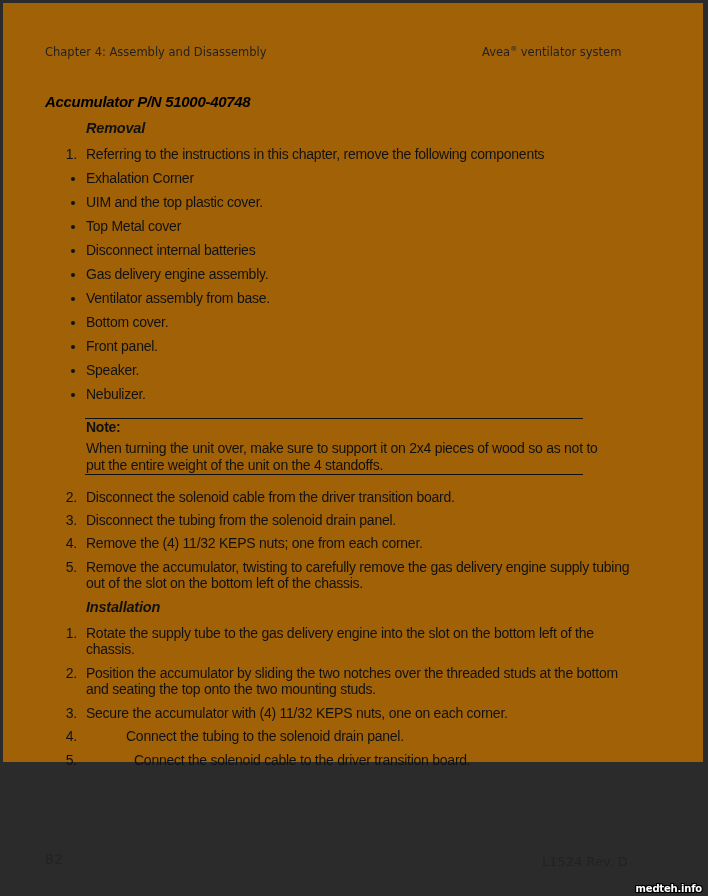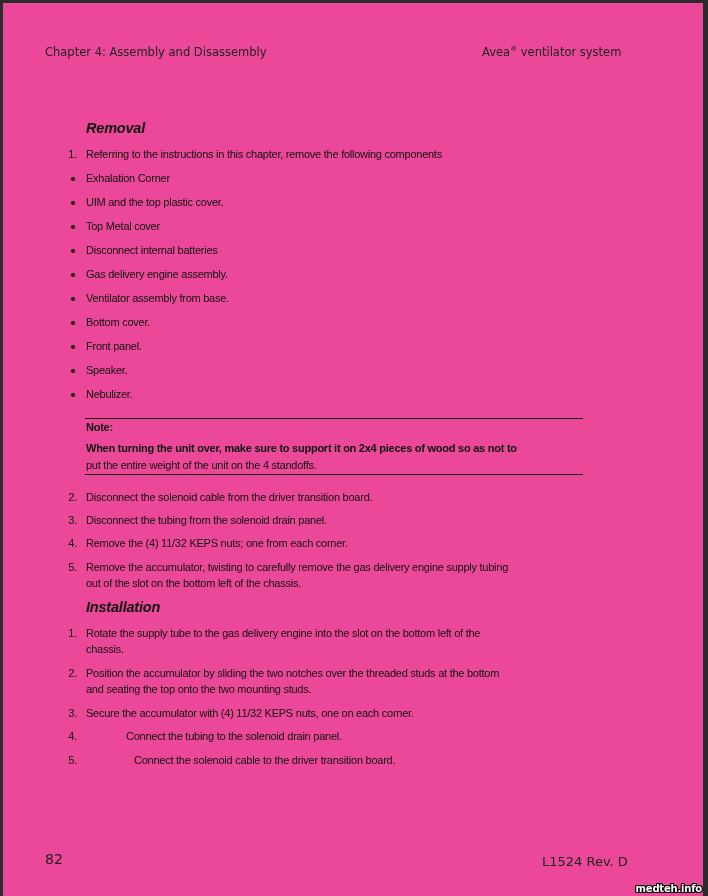--- a/index.html
+++ b/index.html
@@ -2,39 +2,39 @@
 <html><head>
 <meta charset="utf-8">
 <style>
   html, body { margin: 0; padding: 0; }
   body {
     width: 708px; height: 896px; background: #2b2b2b;
     position: relative; overflow: hidden;
     font-family: "Liberation Sans", sans-serif; color: #111;
   }
   .page {
-    position: absolute; left: 3px; top: 3px; width: 700px; height: 893px;
-    background: #ec4899;
+    position: absolute; left: 3px; top: 3px; width: 700px; height: 759px;
+    background: #a16207;
   }
   .abs { position: absolute; white-space: nowrap; }
   .hdr {
     font-family: "DejaVu Sans", sans-serif; font-size: 11.5px; color: #222;
     letter-spacing: 0px;
   }
   .hdr sup { font-size: 7px; vertical-align: 5px; }
   .title {
     font-family: "Liberation Sans", sans-serif; font-weight: bold; font-style: italic;
     font-size: 15px; color: #000; letter-spacing: -0.3px;
   }
   .subhead {
     font-family: "Liberation Sans", sans-serif; font-weight: bold; font-style: italic;
     font-size: 14.5px; color: #111; letter-spacing: -0.2px;
   }
   .body {
-    font-family: "Liberation Sans", sans-serif; font-size: 11px; color: #111;
+    font-family: "Liberation Sans", sans-serif; font-size: 14px; color: #111;
     letter-spacing: -0.25px; line-height: 17px;
   }
   .num { position: absolute; width: 14px; text-align: right; }
   .bul { position: absolute; }
   .bul::before {
     content: ""; position: absolute; left: 0; top: 7px; width: 4px; height: 4px;
     border-radius: 50%; background: #111;
   }
   .note-rule { position: absolute; left: 82px; width: 498px; height: 1px; background: #111; }
   .footer-num { font-family: "DejaVu Sans", sans-serif; font-size: 14px; color: #222; }
@@ -47,20 +47,21 @@
   }
 </style>
 </head>
 <body>
 
 <div class="page">
 
   <div class="abs hdr" style="left:42px; top:42px;">Chapter 4:  Assembly and Disassembly</div>
   <div class="abs hdr" style="left:479px; top:42px;"><span>Avea</span><sup>®</sup><span> ventilator system</span></div>
 
+  <div class="abs title" style="left:42px; top:90px;">Accumulator P/N 51000-40748</div>
 
   <div class="abs subhead" style="left:83px; top:117px;">Removal</div>
 
   <div class="abs body" style="left:0; top:143px;">
     <span class="num" style="left:60px;">1.</span>
     <span class="abs" style="left:83px;">Referring to the instructions in this chapter, remove the following components</span>
   </div>
 
   <div id="components">
       <div class="abs body" style="left: 0px; top: 167px;">
@@ -100,21 +101,21 @@
         <span class="abs" style="left: 83px;">Speaker.</span>
       </div>
       <div class="abs body" style="left: 0px; top: 383px;">
         <span class="bul" style="left: 68px; top: 0px; width: 4px; height: 17px;"></span>
         <span class="abs" style="left: 83px;">Nebulizer.</span>
       </div>
     </div>
 
   <div class="note-rule" style="top:415px;"></div>
   <div class="abs body" style="left:83px; top:416px; font-weight:bold;">Note:</div>
-  <div class="abs body" style="left:83px; top:437px;font-weight:bold;">When turning the unit over, make sure to support it on 2x4 pieces of wood so as not to</div>
+  <div class="abs body" style="left:83px; top:437px;">When turning the unit over, make sure to support it on 2x4 pieces of wood so as not to</div>
   <div class="abs body" style="left:83px; top:454px;">put the entire weight of the unit on the 4 standoffs.</div>
   <div class="note-rule" style="top:471px;"></div>
 
   <div id="removal-steps">
       <div class="abs body" style="left: 0px; top: 486px;">
         <span class="num" style="left: 60px;">2.</span>
         <span class="abs" style="left: 83px; top: 0px;">Disconnect the solenoid cable from the driver transition board.</span>
       </div>
       <div class="abs body" style="left: 0px; top: 509px;">
         <span class="num" style="left: 60px;">3.</span>

